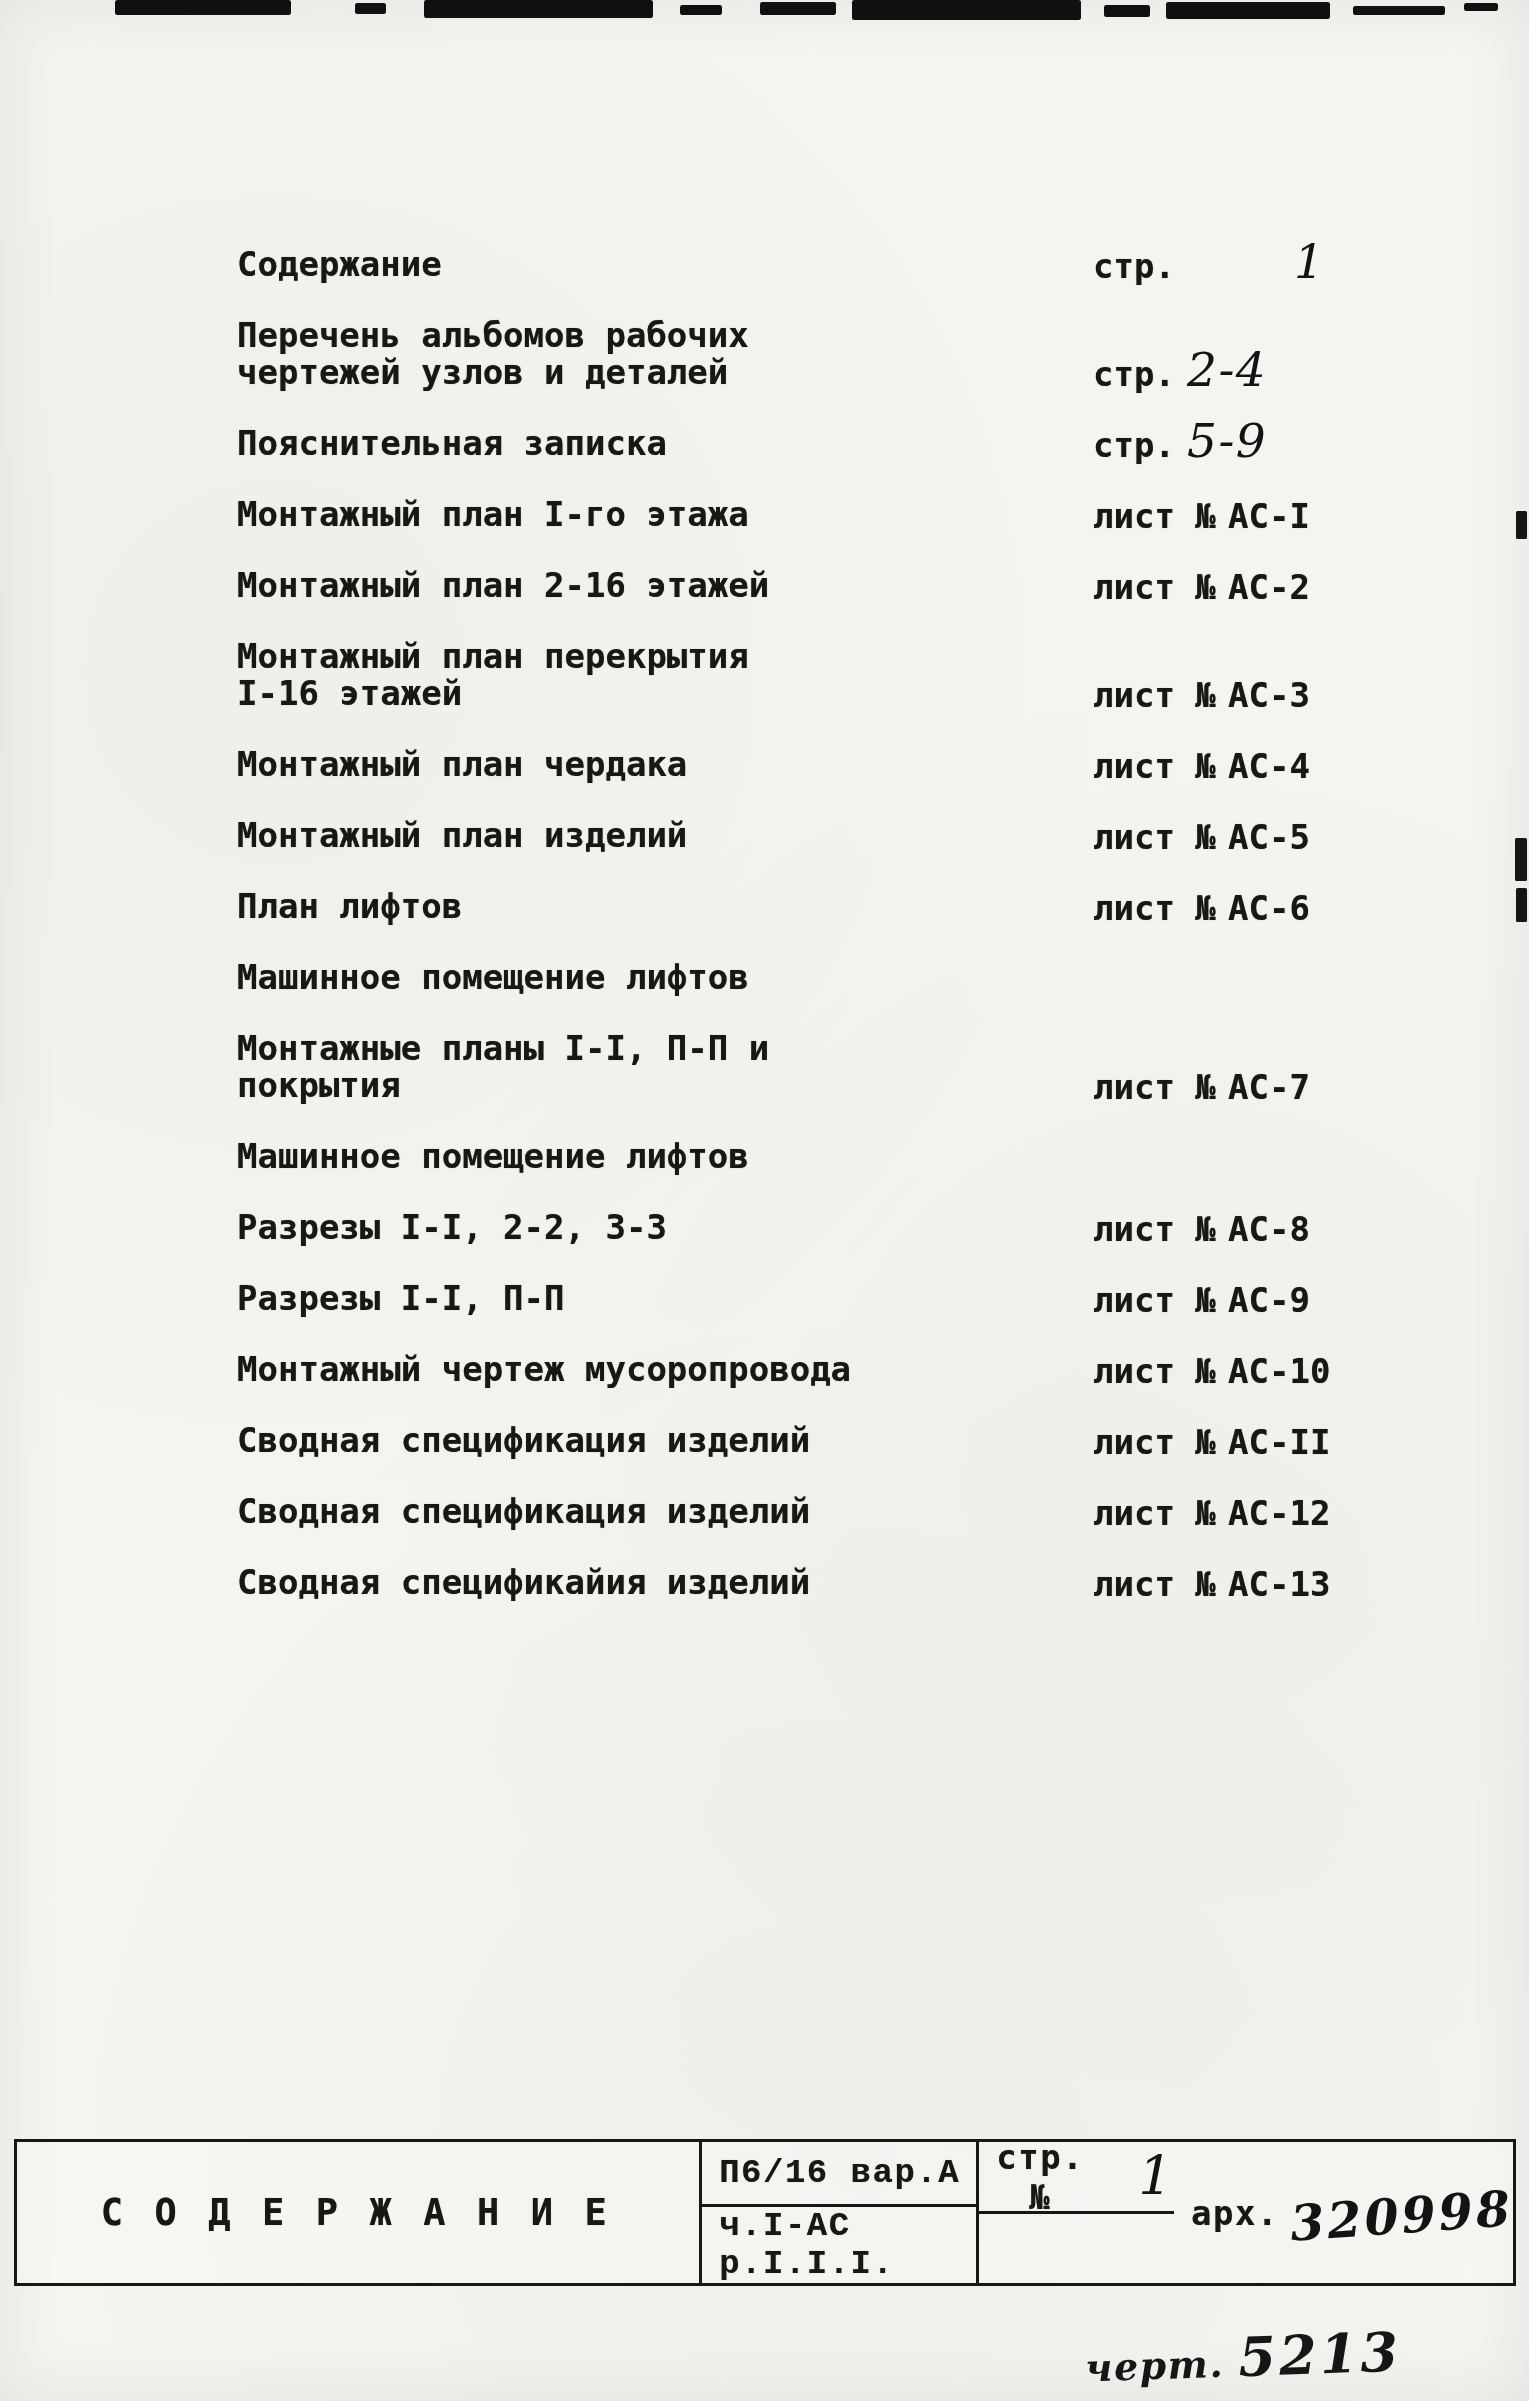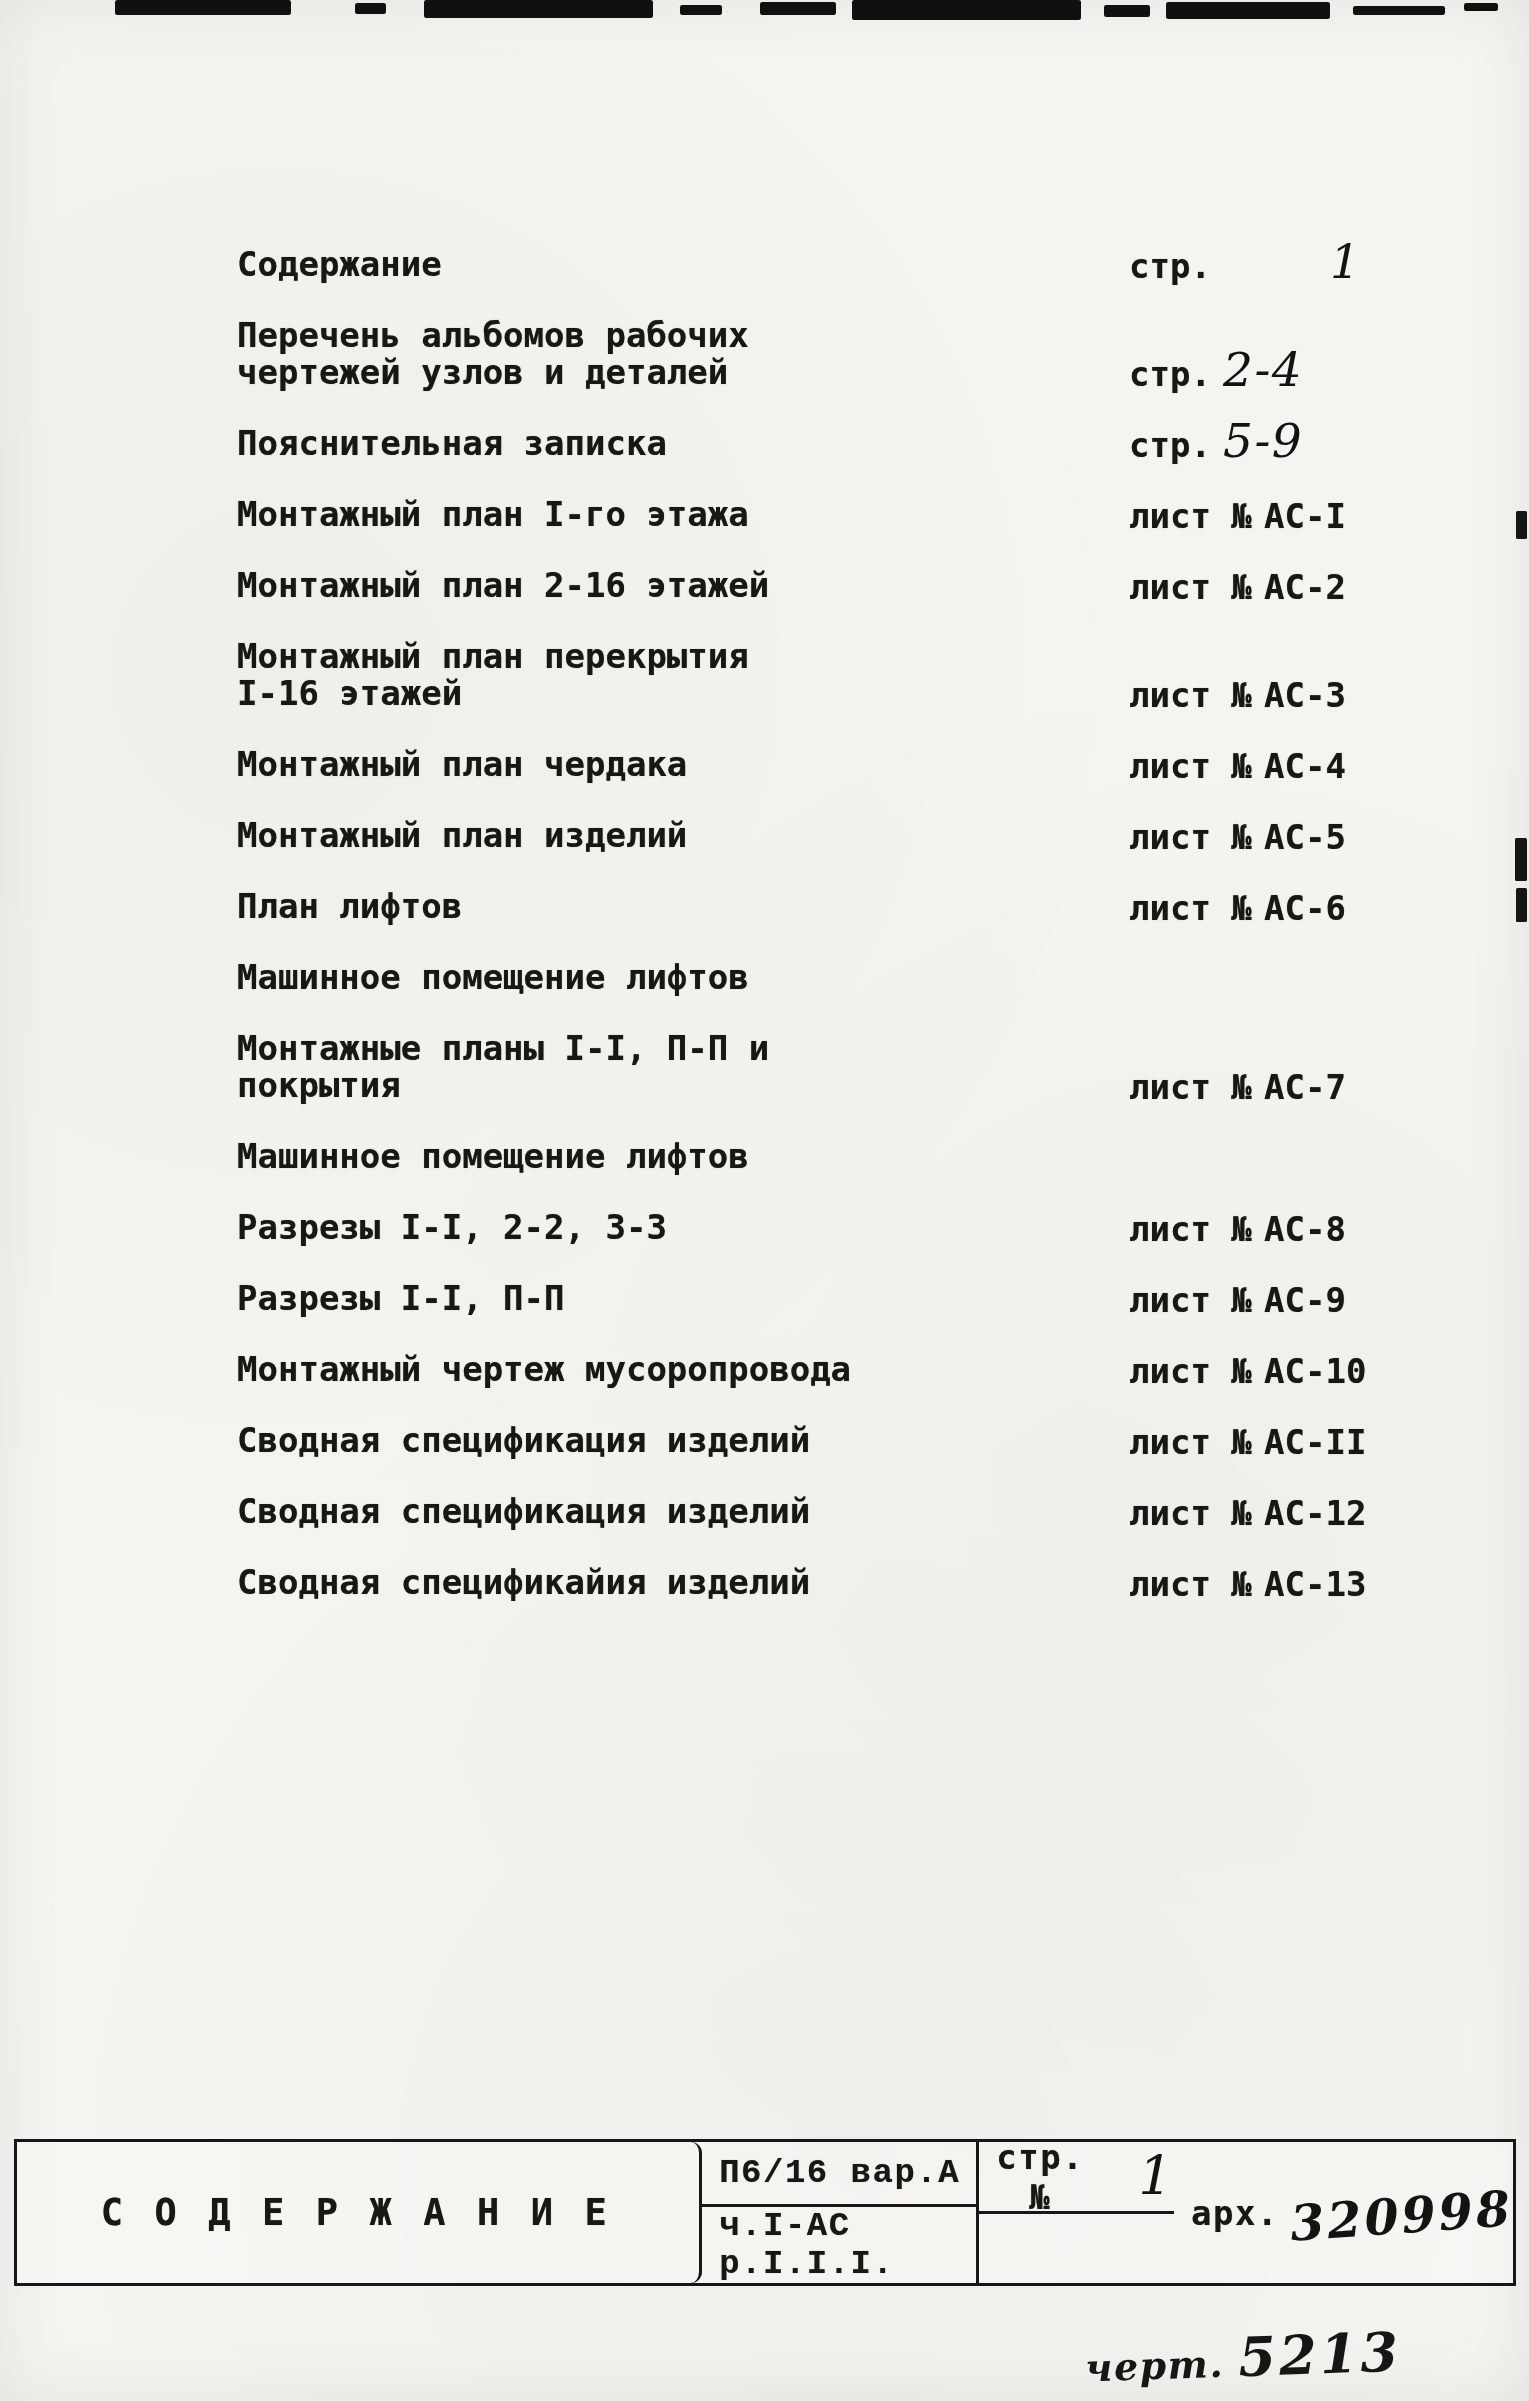--- a/index.html
+++ b/index.html
@@ -21,39 +21,38 @@
   .edge-mark { position:absolute; background:#151515; border-radius:1.5px; }
 
   
   .toc {
     position:absolute; left:237px; top:246px; width:1238px;
     font-size:34px; line-height:37px; font-weight:bold;
     text-shadow:0 0 0.8px rgba(20,20,20,0.55);
   }
   .row { position:relative; margin-bottom:34px; }
   .ref { position:absolute; left:856px; bottom:-1.5px; white-space:nowrap; }
-  .ref .lbl { margin-right:12.2px;margin-left:36px; }
+  .ref .lbl { margin-right:12.2px; }
   .hand {
     font-family:"DejaVu Serif","Liberation Serif",serif;
     font-style:italic; font-weight:500; font-size:47px; letter-spacing:1.5px;
     text-shadow:none; color:#131313;
   }
 
   
   .stamp {
     position:absolute; left:13.8px; top:2139px; width:1496px; height:141px;
     border:3.8px solid #171717; display:flex;
     background:rgba(255,255,255,0.25);
   }
   .stamp .cell-left {
     width:827px; border-right:3.1px solid #171717;
     display:flex; align-items:center; padding-left:84px; box-sizing:border-box;
     font-size:37px; font-weight:bold; letter-spacing:4.6px;
     text-shadow:0 0 0.8px rgba(20,20,20,0.55);
-    border-radius:11px;
   }
   .stamp .cell-mid { width:342px; border-right:3.1px solid #171717; display:flex; flex-direction:column; box-sizing:border-box;font-family:Liberation Mono, monospace; }
   .stamp .cell-right { flex:1; display:flex; flex-direction:row; box-sizing:border-box;text-align:center; }
   .stamp .r-top { height:69px; border-bottom:3.1px solid #171717; display:flex; align-items:center; padding-left:17px; font-size:34px; font-weight:bold; letter-spacing:1.5px; text-shadow:0 0 0.8px rgba(20,20,20,0.5); }
   .stamp .r-bot { flex:1; display:flex; align-items:center; padding-left:17px; font-size:34px; font-weight:bold; letter-spacing:1.5px; text-shadow:0 0 0.8px rgba(20,20,20,0.5); }
   .stamp .page-num { font-size:54px; margin-left:54px; font-weight:500; }
   .stamp .arch-num {
     font-size:49px; margin-left:10.7px; letter-spacing:3.1px; font-weight:600;
     transform:rotate(-4deg); position:relative; top:3.1px; display:inline-block;
   }

